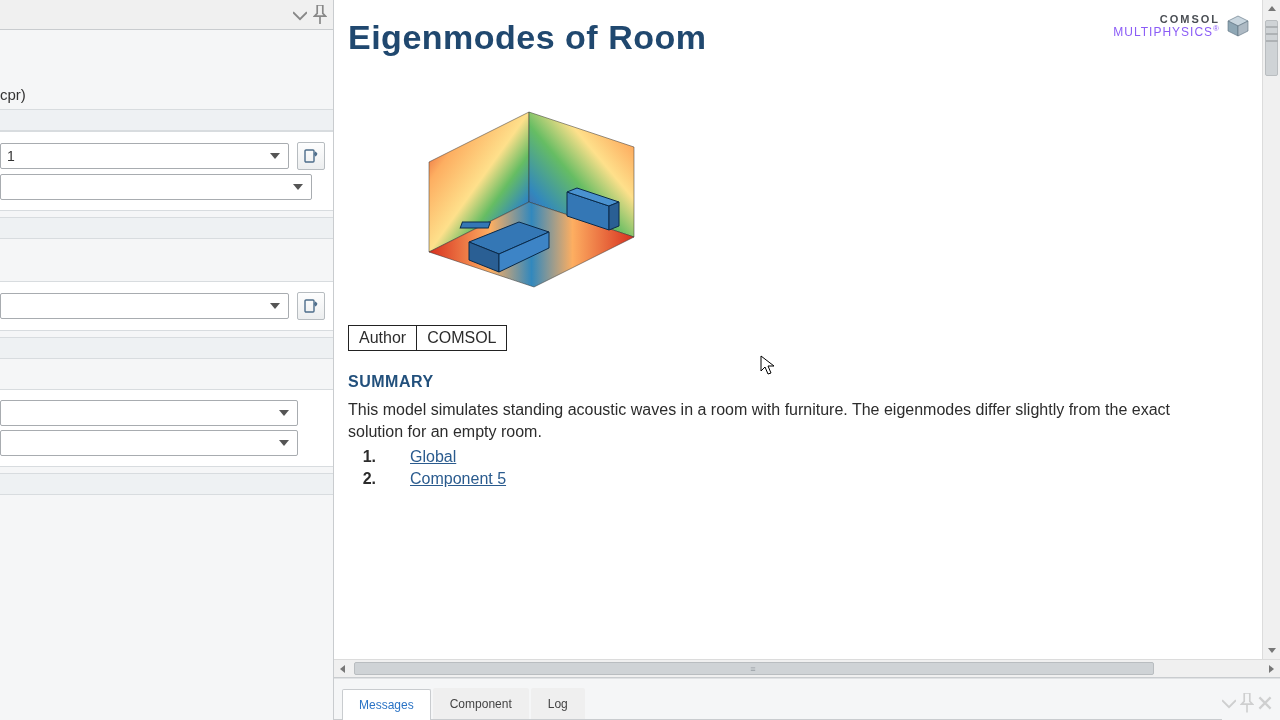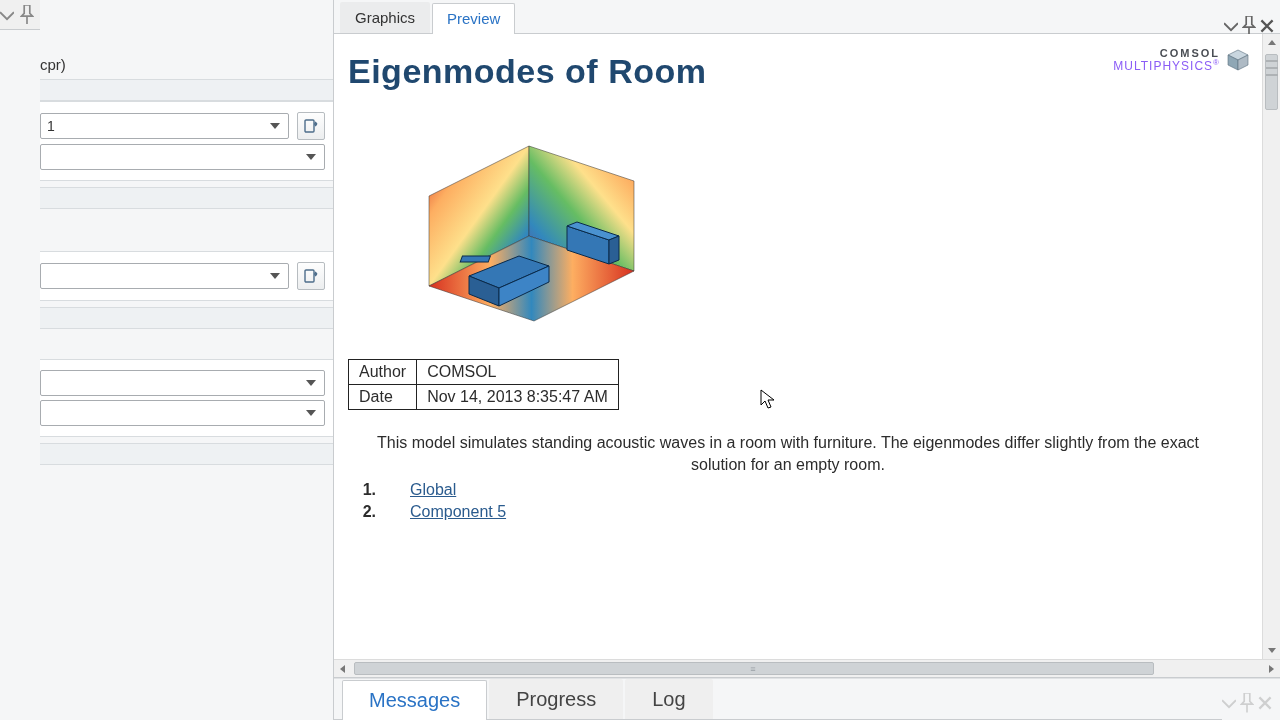--- a/index.html
+++ b/index.html
@@ -8,21 +8,21 @@
     font-family: "Segoe UI", Arial, sans-serif;
     font-size: 13px; background: #fff; color: #222;
   }
   .app { display: flex; width: 100%; height: 100%; }
 
   
   .left-pane {
     width: 334px; height: 100%;
     border-right: 1px solid #c9cccf;
     background: #f5f6f7;
-    display: flex; 
+    display: flex; flex-direction: column;
   }
   .left-header {
     height: 30px; border-bottom: 1px solid #c9cccf;
     display: flex; align-items: center; justify-content: flex-end;
     padding-right: 6px; gap: 6px; background: #f0f0f0;
   }
   .win-icon {
     width: 14px; height: 14px; display: inline-flex;
     align-items: center; justify-content: center;
     color: #888; font-size: 12px; cursor: pointer;
@@ -138,21 +138,21 @@
     border: 1px solid #222; padding: 3px 10px;
   }
 
   .section-head {
     font-size: 16px; font-weight: 700; color: #22507c;
     letter-spacing: 0.5px; margin-bottom: 8px;
     font-variant: small-caps;
   }
   .section-head.big { font-size: 20px; margin-top: 18px; margin-bottom: 10px; }
   .summary-text {
-    font-size: 16px; line-height: 1.35; max-width: 880px; text-align: center;
+    font-size: 16px; line-height: 1.35; max-width: 880px;
   }
   .toc { font-size: 16px; margin-top: 6px; }
   .toc-row { display: flex; gap: 34px; margin-bottom: 4px; }
   .toc-num { width: 28px; text-align: right; font-weight: 700; }
   .toc-link { color: #2a5b8e; font-weight: 400; text-decoration: underline; cursor: pointer; }
 
   .hscroll {
     height: 18px; background: #f0f0f0; border-top: 1px solid #dcdcdc;
     display: flex; align-items: center;
   }
@@ -170,21 +170,21 @@
   
   .bottom-dock {
     height: 42px; background: #f5f6f7; display: flex; align-items: flex-end;
     border-top: 1px solid #e0e2e4;
   }
   .bottom-tabs {
     display: flex; align-items: flex-end; padding-left: 8px; flex: 1;
     border-bottom: 1px solid #c9cccf; height: 100%;
   }
   .btab {
-    padding: 8px 26px; font-size: 20px; color: #444; cursor: pointer;
+    padding: 8px 16px; font-size: 12px; color: #444; cursor: pointer;
     border: 1px solid transparent; border-bottom: none; border-radius: 2px 2px 0 0;
     background: #efefef; margin-right: 2px;
   }
   .btab.active {
     background: #fff; color: #2a73c5; border-color: #c9cccf;
     position: relative; top: 1px;
   }
   .bottom-dock .win-controls {
     display:flex; gap:4px; padding: 0 8px 10px 0; opacity: 0.35;
   }
@@ -301,42 +301,20 @@
         </div>
       </div>
 
       <div class="left-block-gray" style="margin-top:6px;"></div>
     </div>
   </div>
 
   <div class="right-pane">
 
     <div class="top-area">
-      <div class="tabs">
-        <div class="tab">Graphics</div>
-        <div class="tab active">Preview</div>
-        <div class="spacer"></div>
-        <div class="win-controls">
-          <span class="win-icon">
-              <svg viewBox="0 0 10 10">
-                <path d="M0 3 L5 8 L10 3" fill="none" stroke="#666" stroke-width="1.4"></path>
-              </svg>
-            </span>
-          <span class="win-icon">
-              <svg viewBox="0 0 10 14">
-                <path d="M3 0h4v6l2 2H1l2-2V0zM5 8v6" stroke="#666" stroke-width="1.2" fill="none"></path>
-              </svg>
-            </span>
-          <span class="win-icon">
-              <svg viewBox="0 0 10 10">
-                <path d="M1 1L9 9M9 1L1 9" stroke="#555" stroke-width="1.6"></path>
-              </svg>
-            </span>
-        </div>
-      </div>
 
       <div class="preview-viewport">
         <div class="preview-content">
 
           <div class="logo">
             <div class="logo-text">
               <span class="l1">COMSOL</span>
               <span class="l2"><span>MULTIPHYSICS</span><sup style="font-size:8px;">®</sup></span>
             </div>
             <svg class="logo-cube" viewBox="0 0 24 24">
@@ -393,27 +371,24 @@
               </g>
             </svg>
           </div>
 
           <table class="meta-table">
             <tbody>
                 <tr>
               <td>Author</td>
               <td>COMSOL</td>
             </tr>
-            <tr>
-              <td>Date</td>
-              <td>Nov 14, 2013 8:35:47 AM</td>
-            </tr>
           </tbody>
             </table>
 
+          <div class="section-head">SUMMARY</div>
           <p class="summary-text">This model simulates standing acoustic waves in a room with furniture. The eigenmodes differ slightly from the exact solution for an empty room.</p>
 
 
           <div class="toc">
             <div class="toc-row">
               <span class="toc-num">1.</span>
               <a class="toc-link">Global</a>
             </div>
             <div class="toc-row">
               <span class="toc-num">2.</span>
@@ -463,21 +438,21 @@
             <svg class="tri" viewBox="0 0 8 8">
               <path d="M2 0 L7 4 L2 8 Z" fill="#777"></path>
             </svg>
           </div>
       </div>
     </div>
 
     <div class="bottom-dock">
       <div class="bottom-tabs">
         <div class="btab active">Messages</div>
-        <div class="btab">Progress</div>
+        <div class="btab">Component</div>
         <div class="btab">Log</div>
       </div>
       <div class="win-controls">
         <span class="win-icon">
             <svg viewBox="0 0 10 10">
               <path d="M0 3 L5 8 L10 3" fill="none" stroke="#888" stroke-width="1.4"></path>
             </svg>
           </span>
         <span class="win-icon">
             <svg viewBox="0 0 10 14">

